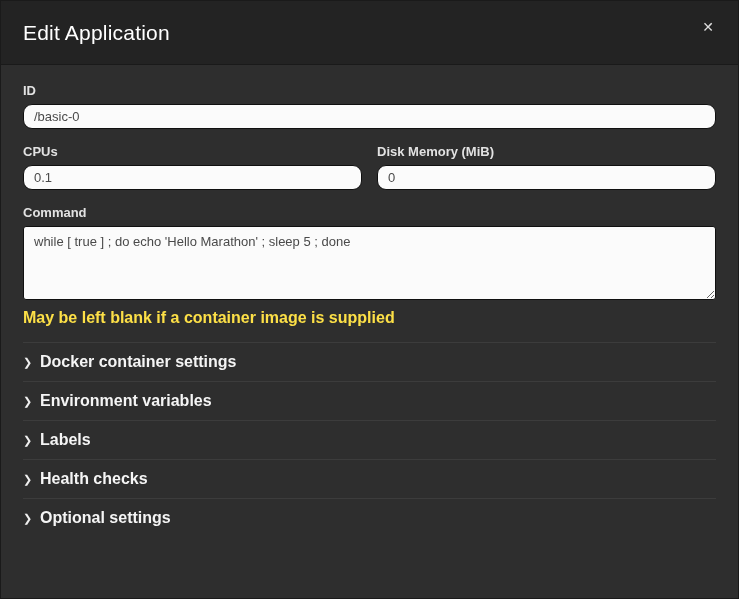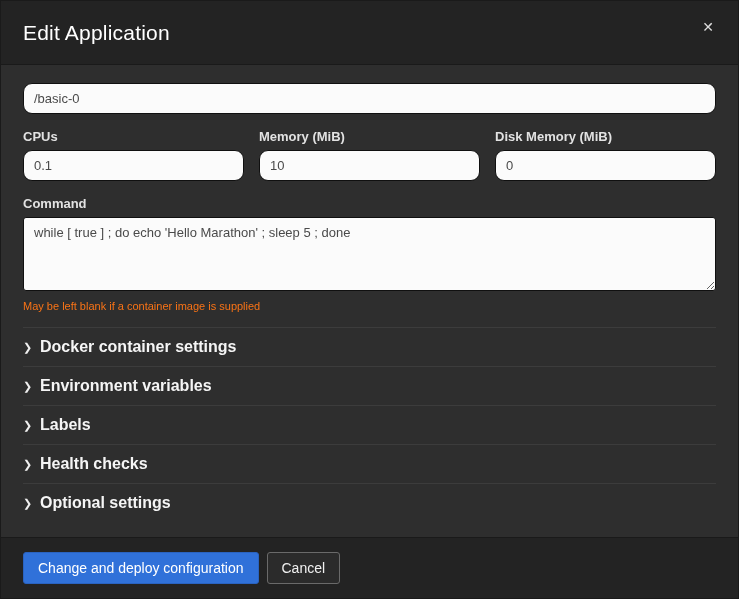--- a/index.html
+++ b/index.html
@@ -36,21 +36,21 @@
     padding: 18px 22px 0 22px;
     overflow: hidden;
   }
   .form-group { margin-bottom: 15px; }
   .field-label {
     display: block;
     color: #e2e2e2; font-size: 13px; font-weight: bold;
     margin-bottom: 6px;
   }
   .text-input {
-    width: 100%; height: 31px;
+    width: 100%; height: 25px;
     background: #fbfbfb;
     border: 1px solid #101010;
     border-radius: 9px;
     padding: 5px 10px;
     font-family: "Liberation Sans", sans-serif;
     font-size: 13px; color: #4a4a4a;
     outline: none;
   }
   .field-row {
     display: flex; gap: 15px; margin-bottom: 15px;
@@ -60,21 +60,21 @@
     width: 100%; height: 74px;
     background: #fbfbfb;
     border: 1px solid #101010;
     border-radius: 3px;
     padding: 7px 10px;
     font-family: "Liberation Sans", sans-serif;
     font-size: 13px; color: #4a4a4a;
     resize: both; outline: none;
   }
   .help-text {
-    color: #f97316; font-size: 11px; margin-top: 5px;
+    color: #fde047; font-size: 16px; margin-top: 5px; font-weight: bold;
   }
   
   .sections { margin-top: 14px; }
   .section-row {
     display: flex; align-items: center;
     height: 39px;
     border-top: 1px solid #3c3c3c;
     cursor: pointer;
   }
   .section-row:first-child { border-top: 1px solid #3c3c3c; }
@@ -119,31 +119,28 @@
   <div class="modal-header">
     <div class="modal-title">Edit Application</div>
     <button class="close-btn">
       <span>✕</span>
     </button>
   </div>
 
   <div class="modal-body">
 
     <div class="form-group">
+      <label class="field-label">ID</label>
       <input class="text-input" type="text" value="/basic-0" style="">
     </div>
 
     <div class="field-row">
       <div class="form-group">
         <label class="field-label">CPUs</label>
         <input class="text-input" type="text" value="0.1" style="">
-      </div>
-      <div class="form-group">
-        <label class="field-label">Memory (MiB)</label>
-        <input class="text-input" type="text" value="10" style="">
       </div>
       <div class="form-group">
         <label class="field-label">Disk Memory (MiB)</label>
         <input class="text-input" type="text" value="0" style="">
       </div>
     </div>
 
     <div class="form-group">
       <label class="field-label">Command</label>
       <textarea class="command-textarea" style="">while [ true ] ; do echo 'Hello Marathon' ; sleep 5 ; done</textarea>
@@ -168,18 +165,14 @@
         <span class="section-label">Health checks</span>
       </div>
       <div class="section-row">
         <span class="chev">❯</span>
         <span class="section-label">Optional settings</span>
       </div>
     </div>
 
   </div>
 
-  <div class="modal-footer">
-    <button class="btn btn-primary">Change and deploy configuration</button>
-    <button class="btn btn-default">Cancel</button>
-  </div>
 
 </div>
 
 </body></html>

